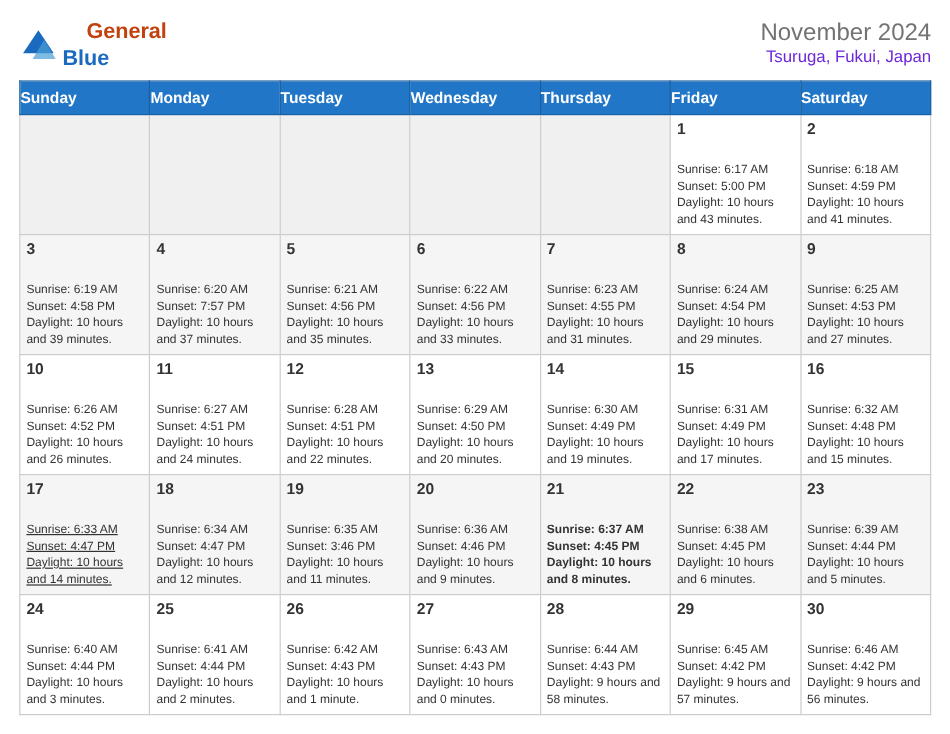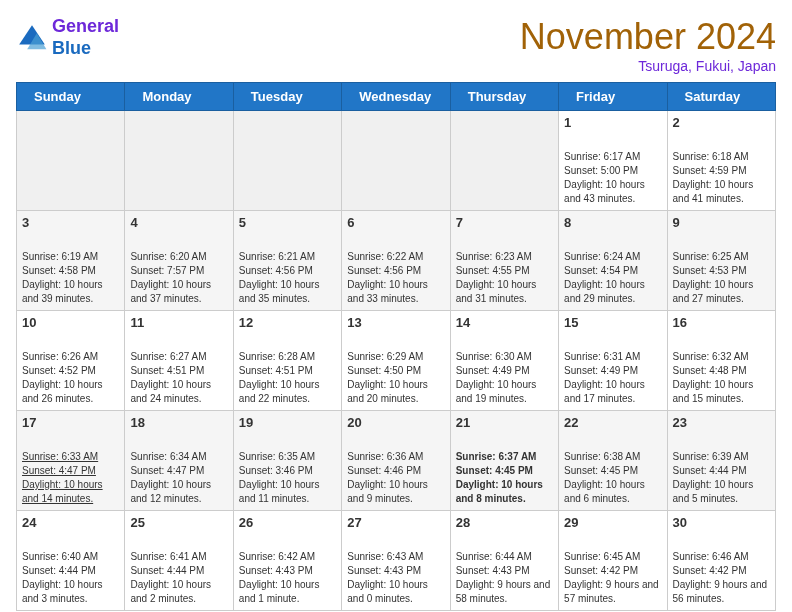--- a/index.html
+++ b/index.html
@@ -19,47 +19,47 @@
     .logo {
       display: flex;
       align-items: center;
       gap: 4px;
     }
     .logo-text {
       font-size: 18px;
       font-weight: bold;
       line-height: 1.2;
     }
-    .logo-general { color: #6d28d9; }
+    .logo-general { color: #c2410c; margin-left: 20px; }
     .logo-blue { color: #1a6abf; }
     .logo-icon {
       width: 32px;
       height: 32px;
     }
     .title-block { text-align: right; }
     .month-title {
-      font-size: 36px;
+      font-size: 20px;
       font-weight: normal;
-      color: #a16207;
+      color: #737373;
     }
     .subtitle {
       font-size: 14px;
       color: #6d28d9;
     }
     .calendar {
       width: 100%;
       border-collapse: collapse;
       border: 1px solid #ccc;
     }
     .calendar th {
       background: #2176c7;
       color: #fff;
       font-size: 13px;
       font-weight: bold;
-      padding: 6px 17px;
+      padding: 6px 0;
       text-align: left;
       border: 1px solid #1a5fa0;
     }
     .calendar td {
       vertical-align: top;
       border: 1px solid #ccc;
       padding: 4px 5px;
       width: 108px;
       min-height: 80px;
       background: #fff;

